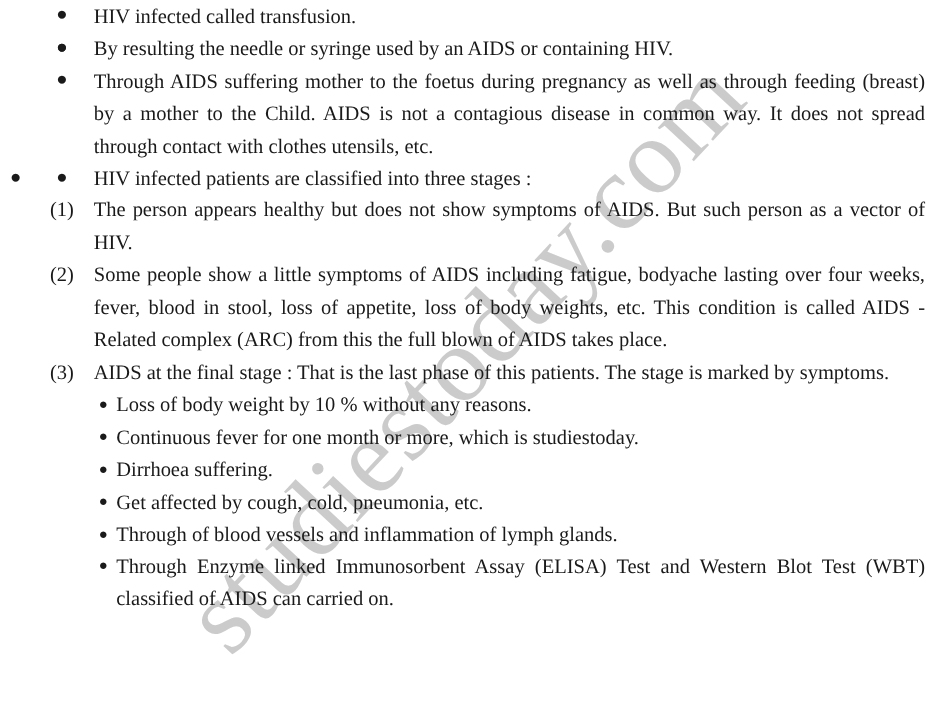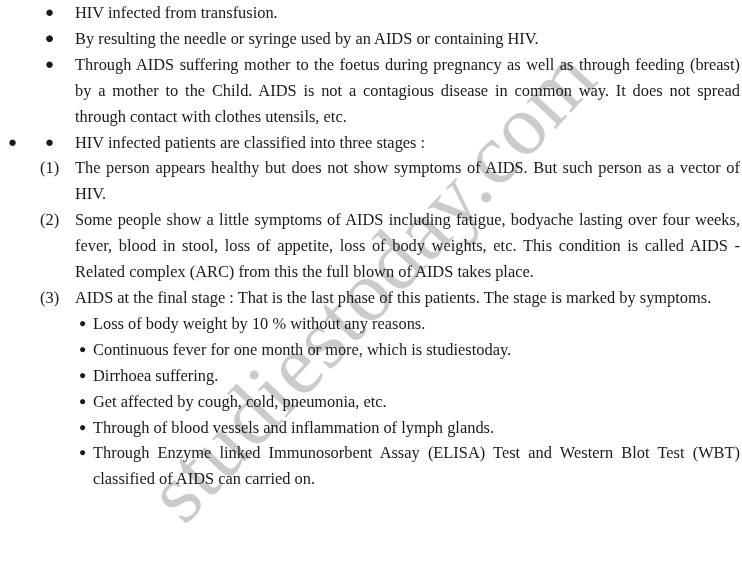--- a/index.html
+++ b/index.html
@@ -115,21 +115,21 @@
 
 <div id="page">
 
   <div id="watermark">studiestoday.com</div>
 
   <div id="content">
 
     <div>
       <div class="line-block lvl1">
         <span class="bullet">●</span>
-        <span>HIV infected from transfusion.</span>
+        <span>HIV infected called transfusion.</span>
       </div>
       <div class="line-block lvl1">
         <span class="bullet">●</span>
       </div>
       <div class="line-block lvl1">
         <span class="bullet">●</span>
         <span>By resulting the needle or syringe used by an AIDS or containing HIV.</span>
       </div>
       <div class="line-block lvl1">
         <span class="bullet">●</span>

